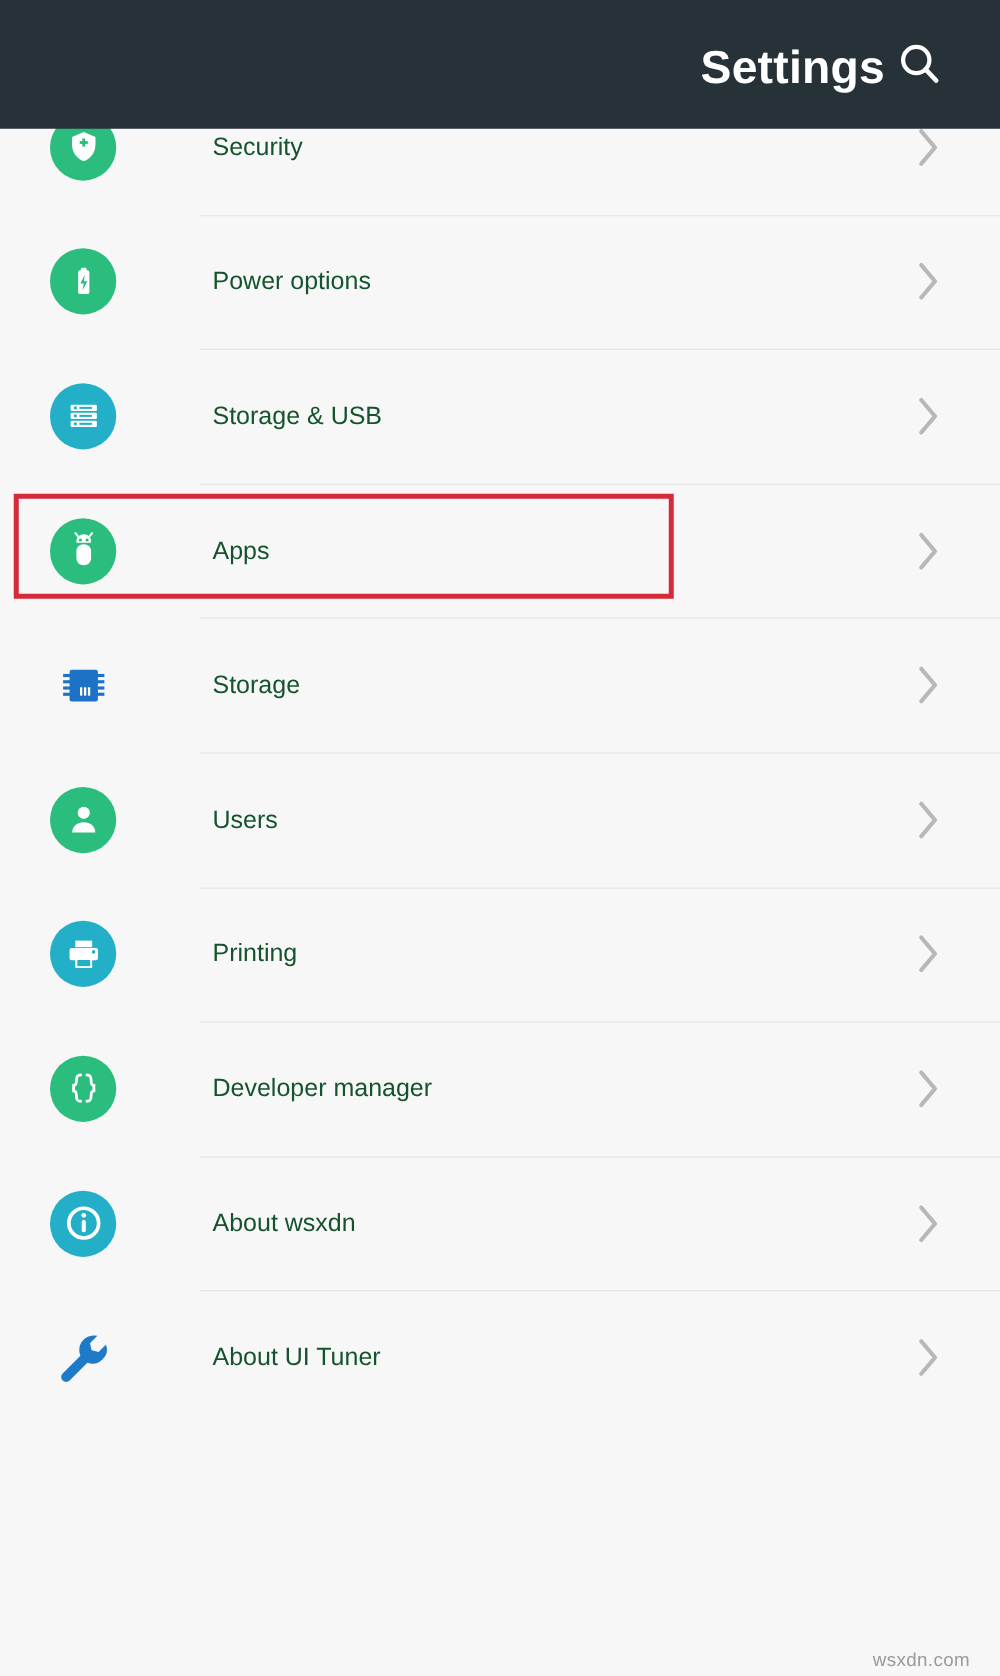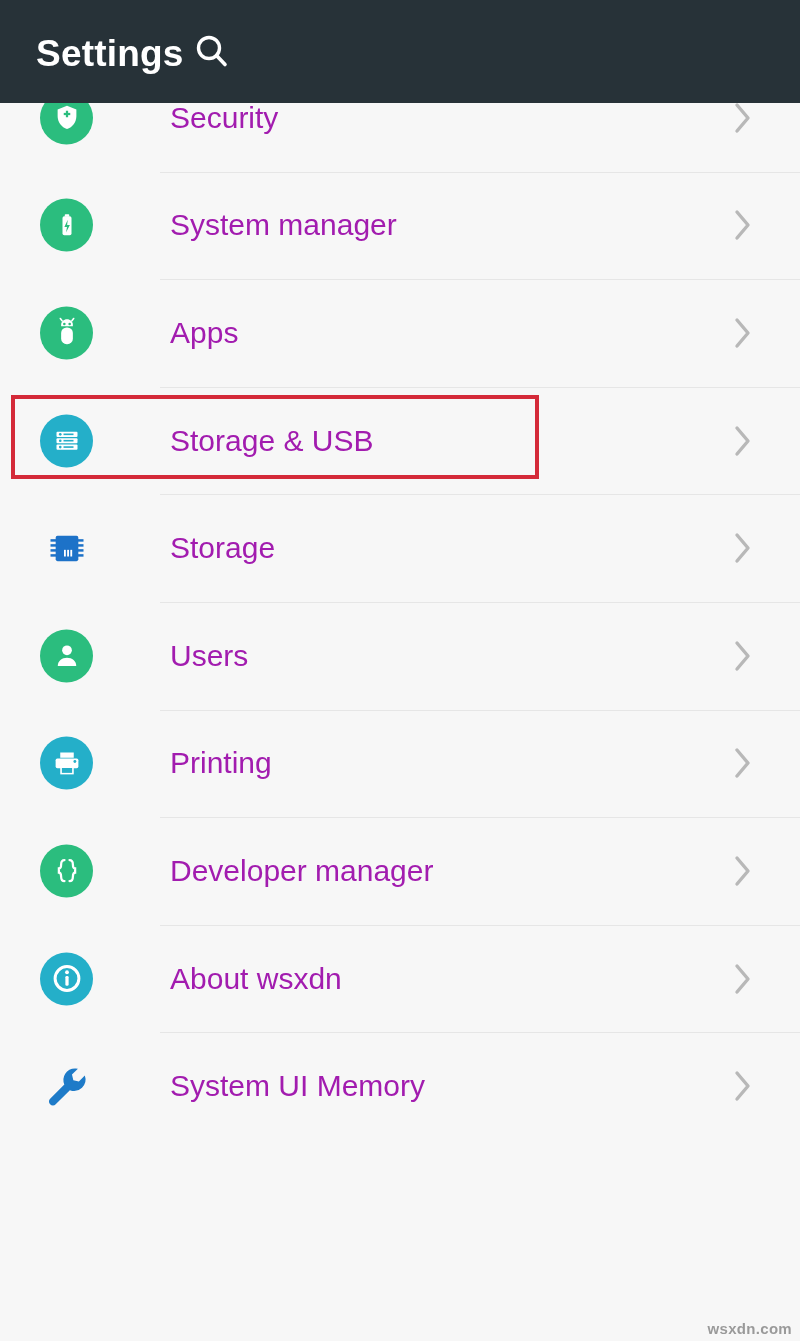--- a/index.html
+++ b/index.html
@@ -17,21 +17,21 @@
 
   
   #appbar {
     position: absolute;
     top: 0; left: 0;
     width: 800px;
     height: 103px;
     background: #273238;
     display: flex;
     align-items: center;
-    justify-content: flex-start;
+    justify-content: flex-end;
     box-sizing: border-box;
     padding: 0 28px 0 36px;
     z-index: 10;
   }
   #appbar-title {
     color: #ffffff;
     font-size: 37px;
     font-weight: bold;
     letter-spacing: 0.2px;
     line-height: 1;
@@ -77,22 +77,22 @@
     height: 53px;
     display: flex;
     align-items: center;
     justify-content: center;
   }
   .row-label {
     position: absolute;
     left: 170px;
     top: 50%;
     transform: translateY(-50%);
-    font-size: 30px;
-    color: #a21caf;
+    font-size: 20px;
+    color: #14532d;
     line-height: 1;
     white-space: nowrap;
   }
   .row-chevron {
     position: absolute;
     right: 44px;
     top: 50%;
     transform: translateY(-50%);
     width: 26px;
     height: 34px;
@@ -123,27 +123,26 @@
     height: 84px;
     border: 4px solid #d42a39;
     box-sizing: border-box;
     z-index: 5;
     pointer-events: none;
   }
 
   
   #watermark {
     position: absolute;
-    right: 8px;
+    right: 24px;
     bottom: 4px;
     font-size: 15px;
     color: #9a9a9a;
     letter-spacing: 0.3px;
     z-index: 6;
-    font-weight: bold;
   }
 </style>
 </head>
 <body>
 
 <div id="list" style="top: 64px;">
     <div class="row first">
       <div class="row-icon">
         <div class="badge" style="background: rgb(43, 189, 126);">
           <svg width="30" height="30" viewBox="0 0 24 24">
@@ -165,41 +164,21 @@
       <div class="divider"></div>
       <div class="row-icon">
         <div class="badge" style="background: rgb(43, 189, 126);">
           <svg width="30" height="30" viewBox="0 0 24 24">
             <rect x="8.4" y="4.6" width="7.2" height="15.2" rx="1.4" fill="white"></rect>
             <rect x="10.2" y="3" width="3.6" height="2" rx="0.6" fill="white"></rect>
             <path d="M12.6 7.3 9.9 13.1h2.1l-0.8 4.4 3.1-5.9h-2.2z" fill="#2BBD7E"></path>
           </svg>
         </div>
       </div>
-      <div class="row-label">System manager</div>
-      <div class="row-chevron">
-        <svg width="22" height="34" viewBox="0 0 22 34">
-          <polyline points="5,4 16,17 5,30" fill="none" stroke="#B8B8B8" stroke-width="3.4" stroke-linecap="round" stroke-linejoin="round"></polyline>
-        </svg>
-      </div>
-    </div>
-    <div class="row">
-      <div class="divider"></div>
-      <div class="row-icon">
-        <div class="badge" style="background: rgb(43, 189, 126);">
-          <svg width="32" height="32" viewBox="0 0 24 24">
-            <path d="M7.6 6.2c0-2.4 2-4.1 4.4-4.1s4.4 1.7 4.4 4.1v1.1H7.6V6.2z" fill="white"></path>
-            <rect x="7.6" y="8.2" width="8.8" height="12.6" rx="4.2" fill="white"></rect>
-            <path d="M8.3 3.2 7 1.5M15.7 3.2 17 1.5" stroke="white" stroke-width="1.2" stroke-linecap="round"></path>
-            <circle cx="10" cy="5.6" r="0.95" fill="#2BBD7E"></circle>
-            <circle cx="14" cy="5.6" r="0.95" fill="#2BBD7E"></circle>
-          </svg>
-        </div>
-      </div>
-      <div class="row-label">Apps</div>
+      <div class="row-label">Power options</div>
       <div class="row-chevron">
         <svg width="22" height="34" viewBox="0 0 22 34">
           <polyline points="5,4 16,17 5,30" fill="none" stroke="#B8B8B8" stroke-width="3.4" stroke-linecap="round" stroke-linejoin="round"></polyline>
         </svg>
       </div>
     </div>
     <div class="row">
       <div class="divider"></div>
       <div class="row-icon">
         <div class="badge" style="background: rgb(36, 175, 201);">
@@ -210,20 +189,40 @@
             <circle cx="6.6" cy="7.05" r="1.05" fill="#24AFC9"></circle>
             <circle cx="6.6" cy="12.15" r="1.05" fill="#24AFC9"></circle>
             <circle cx="6.6" cy="17.25" r="1.05" fill="#24AFC9"></circle>
             <rect x="9.2" y="6.4" width="8" height="1.3" fill="#24AFC9"></rect>
             <rect x="9.2" y="11.5" width="8" height="1.3" fill="#24AFC9"></rect>
             <rect x="9.2" y="16.6" width="8" height="1.3" fill="#24AFC9"></rect>
           </svg>
         </div>
       </div>
       <div class="row-label">Storage &amp; USB</div>
+      <div class="row-chevron">
+        <svg width="22" height="34" viewBox="0 0 22 34">
+          <polyline points="5,4 16,17 5,30" fill="none" stroke="#B8B8B8" stroke-width="3.4" stroke-linecap="round" stroke-linejoin="round"></polyline>
+        </svg>
+      </div>
+    </div>
+    <div class="row">
+      <div class="divider"></div>
+      <div class="row-icon">
+        <div class="badge" style="background: rgb(43, 189, 126);">
+          <svg width="32" height="32" viewBox="0 0 24 24">
+            <path d="M7.6 6.2c0-2.4 2-4.1 4.4-4.1s4.4 1.7 4.4 4.1v1.1H7.6V6.2z" fill="white"></path>
+            <rect x="7.6" y="8.2" width="8.8" height="12.6" rx="4.2" fill="white"></rect>
+            <path d="M8.3 3.2 7 1.5M15.7 3.2 17 1.5" stroke="white" stroke-width="1.2" stroke-linecap="round"></path>
+            <circle cx="10" cy="5.6" r="0.95" fill="#2BBD7E"></circle>
+            <circle cx="14" cy="5.6" r="0.95" fill="#2BBD7E"></circle>
+          </svg>
+        </div>
+      </div>
+      <div class="row-label">Apps</div>
       <div class="row-chevron">
         <svg width="22" height="34" viewBox="0 0 22 34">
           <polyline points="5,4 16,17 5,30" fill="none" stroke="#B8B8B8" stroke-width="3.4" stroke-linecap="round" stroke-linejoin="round"></polyline>
         </svg>
       </div>
     </div>
     <div class="row">
       <div class="divider"></div>
       <div class="row-icon">
         <div class="plain">
@@ -328,21 +327,21 @@
     </div>
     <div class="row">
       <div class="divider"></div>
       <div class="row-icon">
         <div class="plain">
           <svg width="46" height="46" viewBox="0 0 24 24">
             <path d="M16.1 2.6a6 6 0 0 0-5.5 8.4L3.2 18.4a2 2 0 0 0 0 2.9 2 2 0 0 0 2.9 0l7.4-7.4a6 6 0 0 0 7.8-7.6l-3.1 3.1-2.9-0.7-0.7-2.9 3.1-3.1a6 6 0 0 0-1.6-0.1z" fill="#1E7BC8"></path>
           </svg>
         </div>
       </div>
-      <div class="row-label">System UI Memory</div>
+      <div class="row-label">About UI Tuner</div>
       <div class="row-chevron">
         <svg width="22" height="34" viewBox="0 0 22 34">
           <polyline points="5,4 16,17 5,30" fill="none" stroke="#B8B8B8" stroke-width="3.4" stroke-linecap="round" stroke-linejoin="round"></polyline>
         </svg>
       </div>
     </div>
   </div>
 
 <div id="appbar" style="background: rgb(39, 50, 56);">
   <div id="appbar-title">Settings</div>

